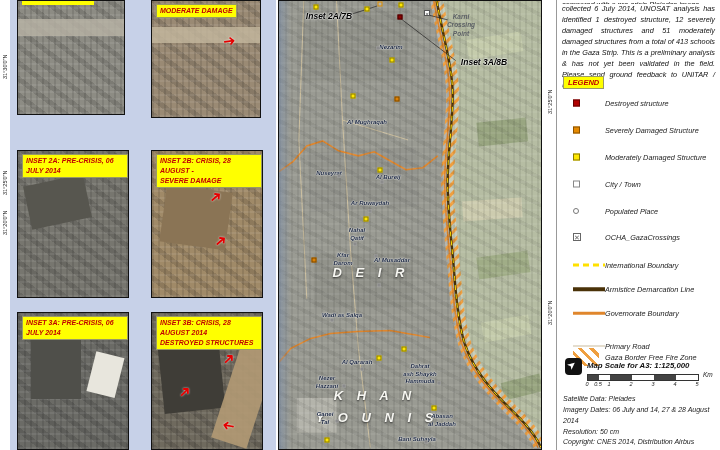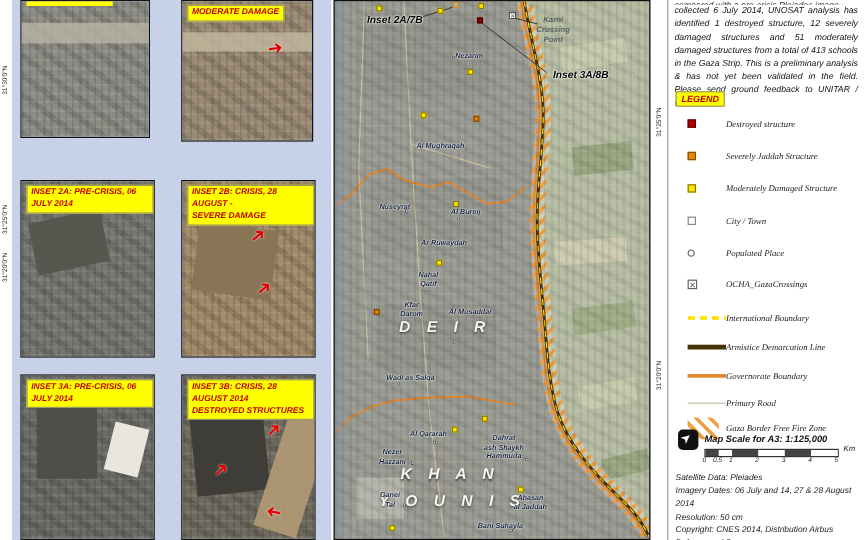--- a/index.html
+++ b/index.html
@@ -61,21 +61,21 @@
   .mk-city{width:5px;height:5px;background:rgba(255,255,255,.25);border:1px solid #d98a00;}
   .mk-populated{width:3px;height:3px;background:#fff;border:0.5px solid #666;}
   .mk-crossing{width:6px;height:6px;background:#fff;border:0.5px solid #555;font-size:5px;line-height:6px;text-align:center;color:#555;}
   
   #right-panel{position:absolute;left:556px;top:0;width:164px;height:450px;background:#fff;border-left:0.5px solid #999;}
   #intro{position:absolute;left:5px;top:0;width:153px;color:#111;font-style:italic;font-size:7.3px;
       line-height:1.5;text-align:justify;}
   #intro .clipped{height:4px;overflow:hidden;}
   #legend-title{position:absolute;left:6px;top:76px;background:#ffff00;color:#c00000;font-weight:bold;
       font-style:italic;font-size:7.5px;padding:1px 4px;border:0.5px solid #996;}
-  .lg-row{position:absolute;left:6px;width:152px;height:14px;font-family:Liberation Serif, serif;}
+  .lg-row{position:absolute;left:6px;width:152px;height:14px;}
   .lg-sym{position:absolute;left:10px;top:50%;transform:translate(0,-50%);box-sizing:border-box;}
   .lg-label{position:absolute;left:42px;top:50%;transform:translateY(-50%);font-style:italic;
       font-size:7.3px;color:#222;white-space:nowrap;}
   .s-sq-red{width:7px;height:7px;background:#b00000;border:0.5px solid #600;}
   .s-sq-orange{width:7px;height:7px;background:#e68a00;border:0.5px solid #8a5200;}
   .s-sq-yellow{width:7px;height:7px;background:#ffe800;border:0.5px solid #8a7a00;}
   .s-sq-white{width:7px;height:7px;background:#fff;border:0.5px solid #888;}
   .s-circle{width:6px;height:6px;background:#fff;border:0.5px solid #777;border-radius:50%;}
   .s-crossing{width:8px;height:8px;background:#fff;border:0.5px solid #666;font-size:7px;line-height:8px;
       text-align:center;color:#666;}
@@ -268,21 +268,21 @@
     <div>collected 6 July 2014, UNOSAT analysis has identified 1 destroyed structure, 12 severely damaged structures and 51 moderately damaged structures from a total of 413 schools in the Gaza Strip. This is a preliminary analysis &amp; has not yet been validated in the field. Please send ground feedback to UNITAR / UNOSAT.</div>
   </div>
   <div id="legend-title">LEGEND</div>
   <div id="legend-rows">
       <div class="lg-row" style="top: 96px;">
         <div class="lg-sym s-sq-red"></div>
         <div class="lg-label">Destroyed structure</div>
       </div>
       <div class="lg-row" style="top: 123px;">
         <div class="lg-sym s-sq-orange"></div>
-        <div class="lg-label">Severely Jaddah Structure</div>
+        <div class="lg-label">Severely Damaged Structure</div>
       </div>
       <div class="lg-row" style="top: 150px;">
         <div class="lg-sym s-sq-yellow"></div>
         <div class="lg-label">Moderately Damaged Structure</div>
       </div>
       <div class="lg-row" style="top: 177px;">
         <div class="lg-sym s-sq-white"></div>
         <div class="lg-label">City / Town</div>
       </div>
       <div class="lg-row" style="top: 204px;">
@@ -298,21 +298,21 @@
         <div class="lg-label">International Boundary</div>
       </div>
       <div class="lg-row" style="top: 282px;">
         <div class="lg-sym s-line-armistice"></div>
         <div class="lg-label">Armistice Demarcation Line</div>
       </div>
       <div class="lg-row" style="top: 306px;">
         <div class="lg-sym s-line-gov"></div>
         <div class="lg-label">Governorate Boundary</div>
       </div>
-      <div class="lg-row" style="top: 329px; text-align: right;">
+      <div class="lg-row" style="top: 339px; text-align: right;">
         <div class="lg-sym s-line-road"></div>
         <div class="lg-label">Primary Road</div>
       </div>
       <div class="lg-row" style="top: 350px;">
         <div class="lg-sym s-hatch"></div>
         <div class="lg-label">Gaza Border Free Fire Zone</div>
       </div>
     </div>
 
   <div id="scale-block">

